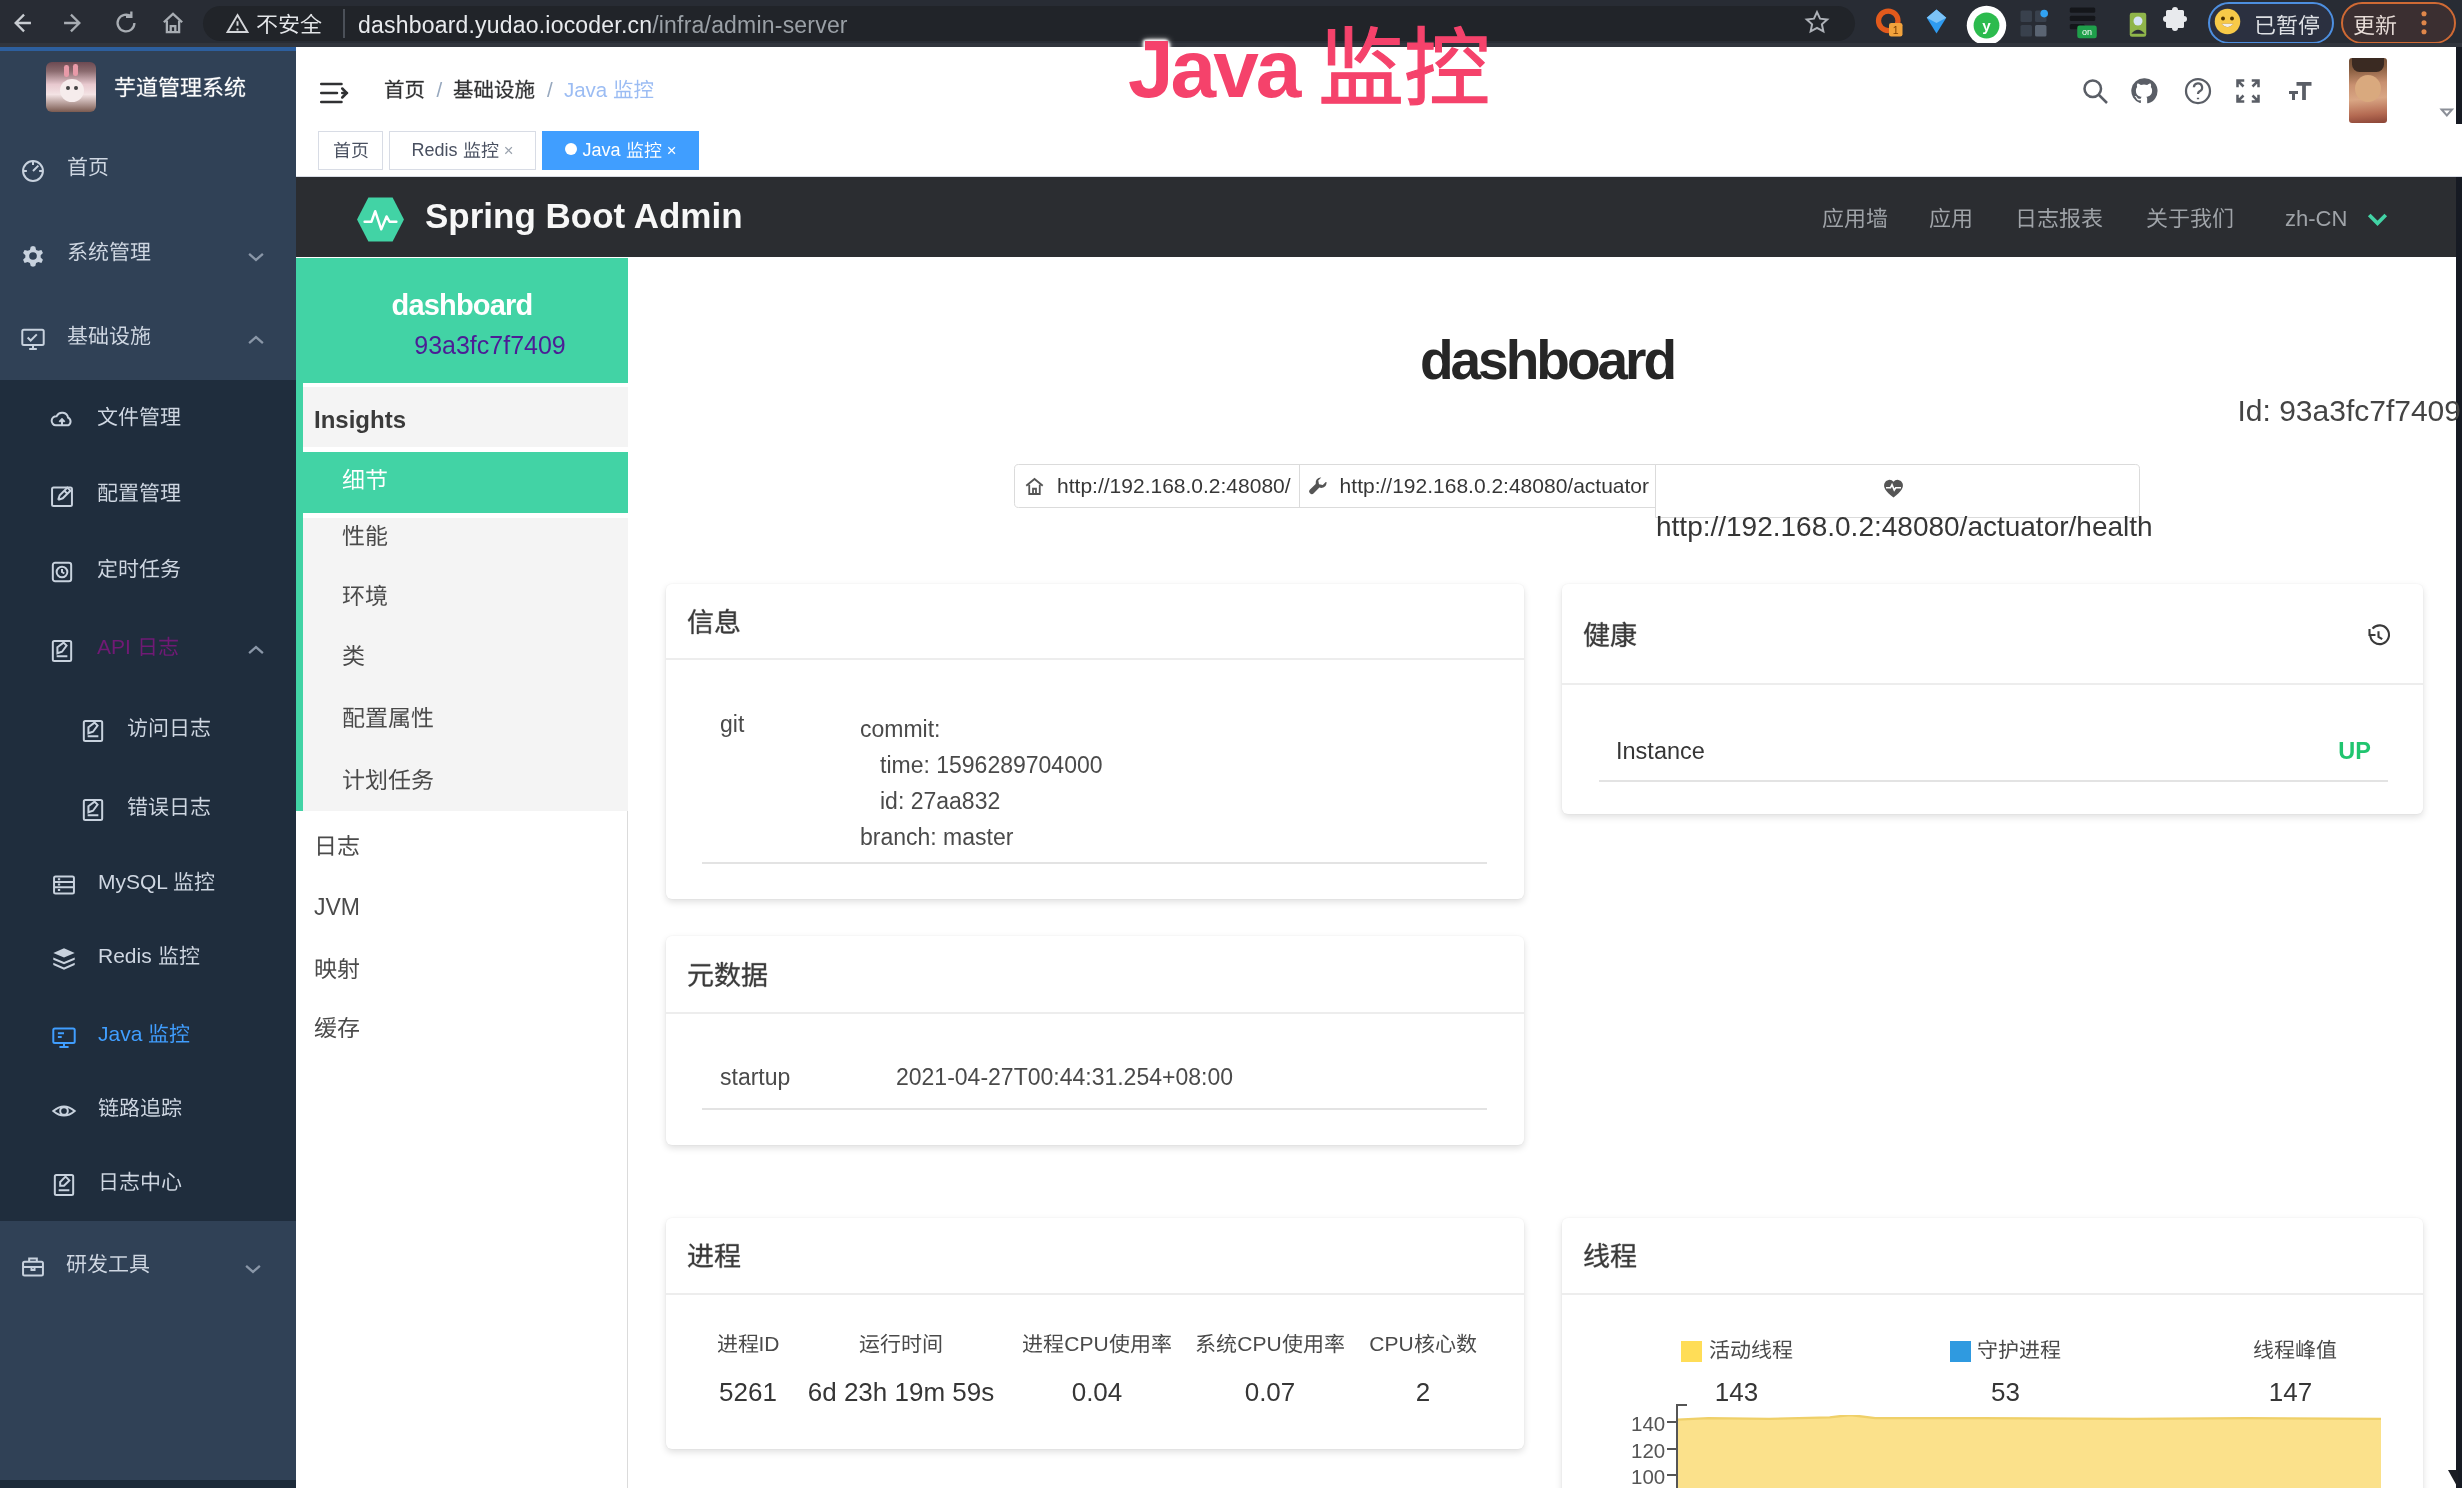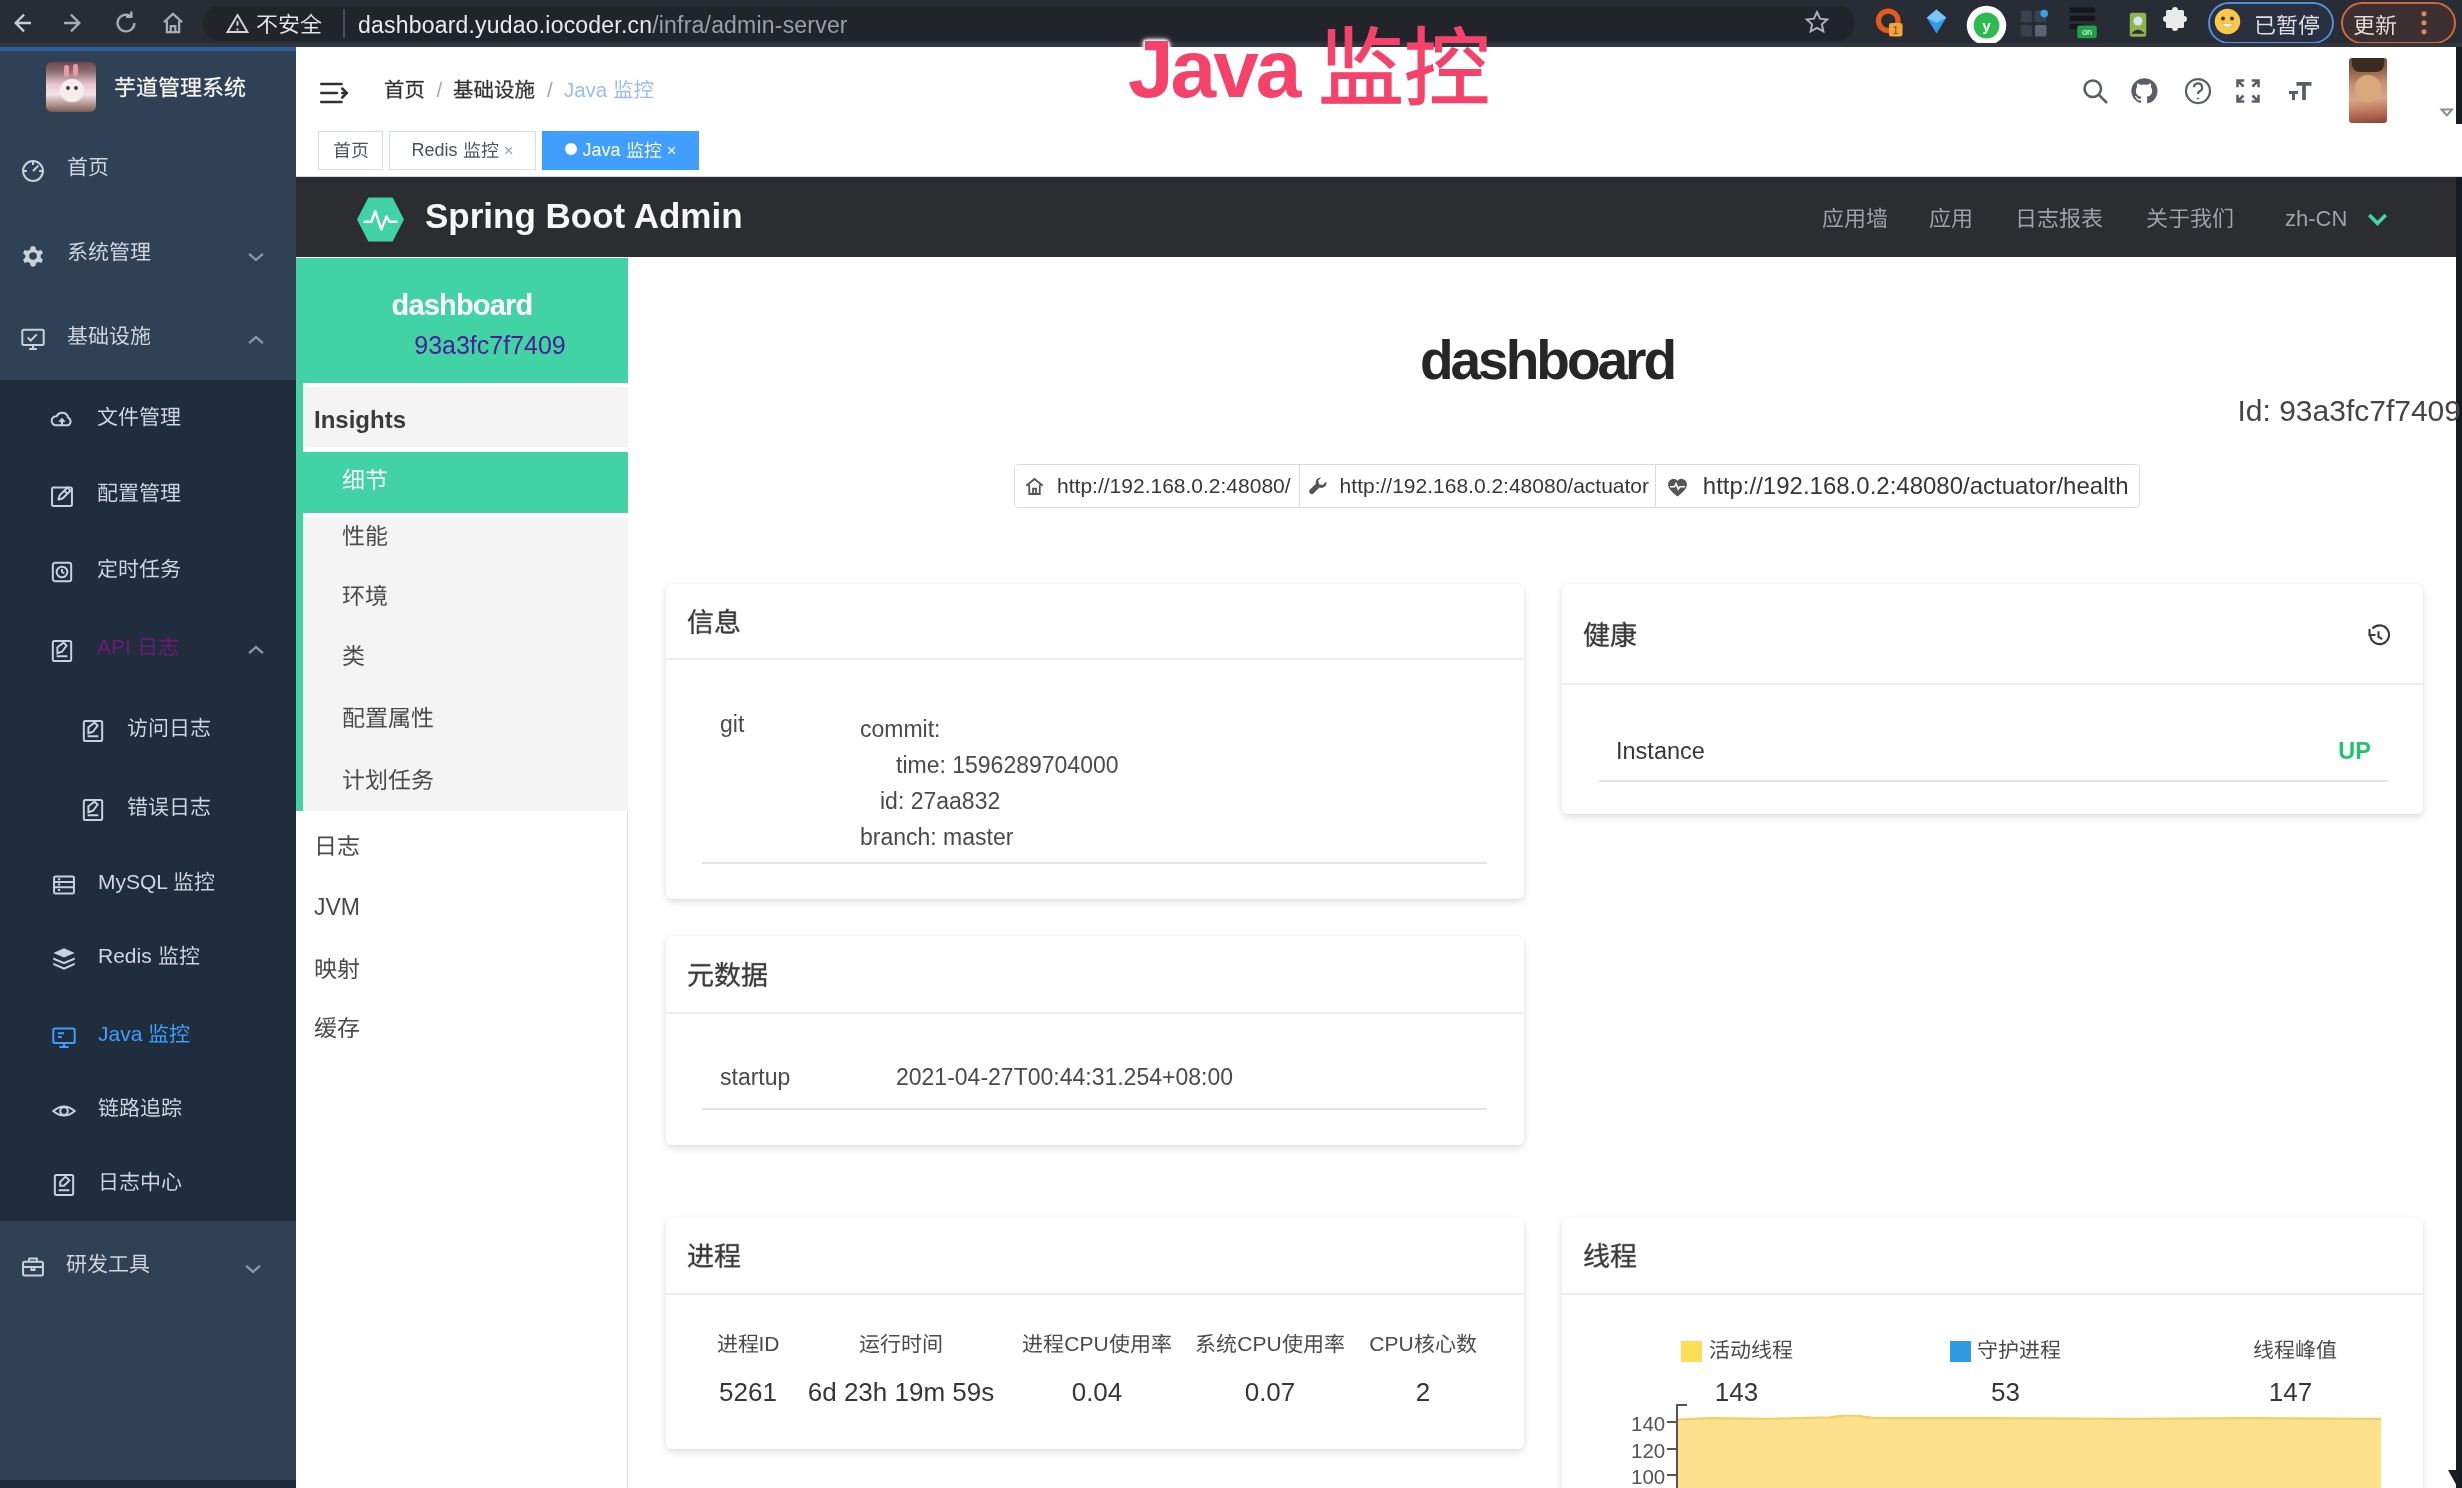--- a/index.html
+++ b/index.html
@@ -584,34 +584,34 @@
     </svg></div>
 <div class="abs" style="left:628px;top:258px;width:1828px;height:1231px;background:#fff"></div>
 <div class="abs" style="left:633px;top:328px;width:1828px;text-align:center;font-size:55px;font-weight:700;color:#262626;letter-spacing:-3px">dashboard</div>
 <div class="abs" style="left:633px;top:394px;width:1828px;text-align:right;font-size:30px;color:#444">Id: 93a3fc7f7409</div>
 <div style="position:absolute;top:464px;height:44px;border:1.5px solid #dbdbdb;background:#fff;font-size:21px;color:#363636;line-height:41px;text-align:center;left:1014px;width:287px;border-radius:4.6px 0 0 4.6px"><svg class="ic" width="21" height="21" viewBox="0 0 28 28" stroke-width="2.4" style="vertical-align:-3.8px;color:#555">
       <path d="M3 13 L14 4 L25 13 M7 11.5 V24 H21 V11.5 M12 24 v-7 h4 v7"></path>
     </svg>&nbsp; http://192.168.0.2:48080/</div>
 <div style="position:absolute;top:464px;height:44px;border:1.5px solid #dbdbdb;background:#fff;font-size:21px;color:#363636;line-height:41px;text-align:center;left:1299px;width:358px"><svg width="21" height="21" viewBox="0 0 28 28" style="vertical-align:-3.8px">
       <path fill="#555" d="M26 8 a7 7 0 0 1-9.5 7.4 L9 23 a3.4 3.4 0 0 1-5-5 l7.6-7.4 A7 7 0 0 1 19 2 l-4 4 1 5 5 1 4-4 Q26 8 26 8 Z"></path>
     </svg>&nbsp; http://192.168.0.2:48080/actuator</div>
-<div style="position:absolute;top:464px;height:44px;border:1.5px solid #dbdbdb;background:#fff;font-size:24px;color:#363636;line-height:41px;text-align:center;left:1655px;width:485px;border-radius:0 4.6px 4.6px 0"><svg width="23" height="21" viewBox="0 0 30 28" style="vertical-align:-3.8px">
+<div style="position:absolute;top:464px;height:54px;border:1.5px solid #dbdbdb;background:#fff;font-size:28px;color:#363636;line-height:41px;text-align:center;left:1655px;width:485px;border-radius:0 4.6px 4.6px 0"><svg width="23" height="21" viewBox="0 0 30 28" style="vertical-align:-3.8px">
       <path fill="#555" d="M15 26 C4 18 1 12 3 7 a7 7 0 0 1 12-2 a7 7 0 0 1 12 2 c2 5-1 11-12 19 Z"></path>
       <path d="M5 13 h6 l2-4 3 7 2-3 h7" stroke="#fff" stroke-width="2.2" fill="none"></path>
     </svg>&nbsp; http://192.168.0.2:48080/actuator/health</div>
 <div style="position:absolute;background:#fff;border-radius:6px;box-shadow:0 3px 7.6px rgba(10,10,10,0.13),0 0 0 0.8px rgba(10,10,10,0.02);left:666px;top:584px;width:858px;height:315px"></div>
 <div class="abs" style="left:666px;top:658px;width:858px;height:1.5px;background:#ededed"></div>
 <div class="abs" style="left:687px;top:607px;font-size:27px;color:#3a3a3a;font-weight:700"><svg class="cj b" style="width:2em" viewBox="0 -880 2000 1000">
       <g transform="scale(1,-1)">
         <use href="#u4FE1" x="0"></use>
         <use href="#u606F" x="1000"></use>
       </g>
     </svg></div>
 <div class="abs" style="left:720px;top:711px;font-size:23px;color:#4a4a4a">git</div>
-<div class="abs" style="left:860px;top:711px;font-size:23px;color:#4a4a4a;line-height:36px">commit:<br><span style="margin-left:36px">time: 1596289704000</span><br><span style="margin-left:20px">id: 27aa832</span><br>branch: master</div>
+<div class="abs" style="left:860px;top:711px;font-size:23px;color:#4a4a4a;line-height:36px">commit:<br><span style="margin-left:20px">time: 1596289704000</span><br><span style="margin-left:20px">id: 27aa832</span><br>branch: master</div>
 <div class="abs" style="left:702px;top:862px;width:785px;height:1.5px;background:#e3e3e3"></div>
 <div style="position:absolute;background:#fff;border-radius:6px;box-shadow:0 3px 7.6px rgba(10,10,10,0.13),0 0 0 0.8px rgba(10,10,10,0.02);left:666px;top:936px;width:858px;height:209px"></div>
 <div class="abs" style="left:666px;top:1012px;width:858px;height:1.5px;background:#ededed"></div>
 <div class="abs" style="left:687px;top:960px;font-size:27px;color:#3a3a3a;font-weight:700"><svg class="cj b" style="width:3em" viewBox="0 -880 3000 1000">
       <g transform="scale(1,-1)">
         <use href="#u5143" x="0"></use>
         <use href="#u6570" x="1000"></use>
         <use href="#u636E" x="2000"></use>
       </g>
     </svg></div>

